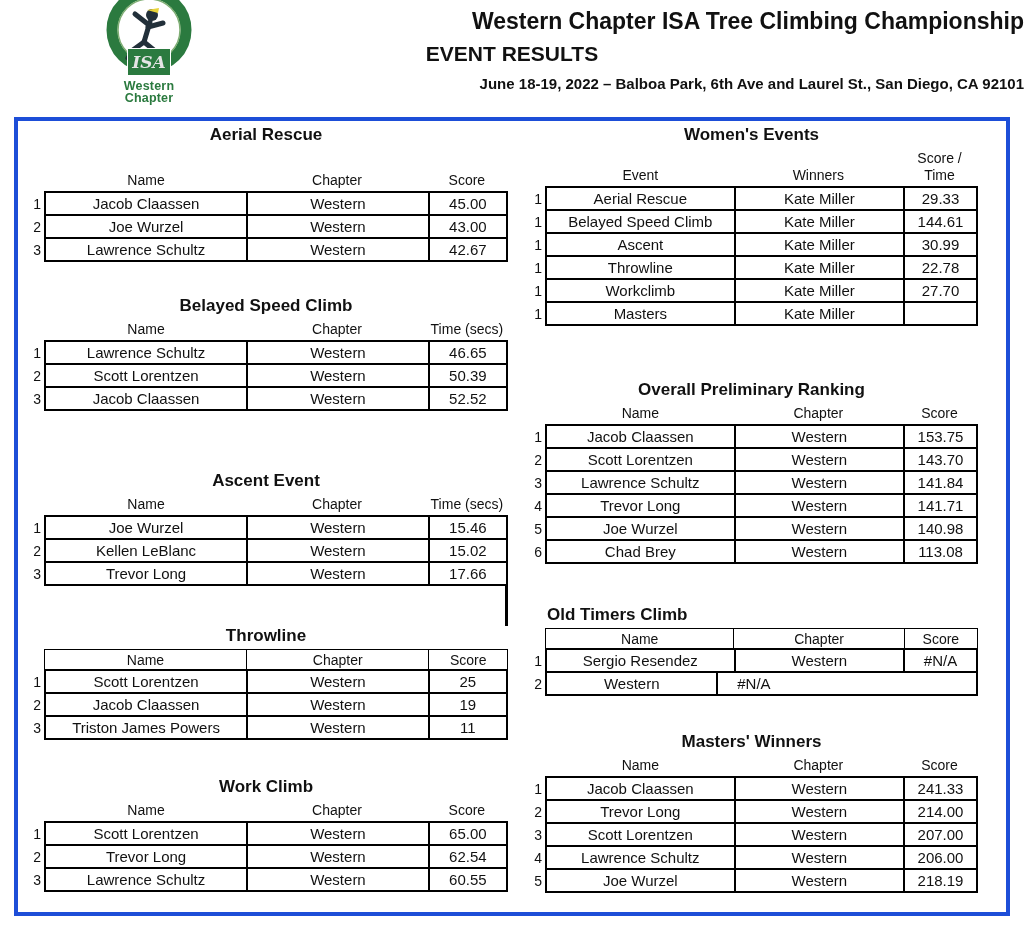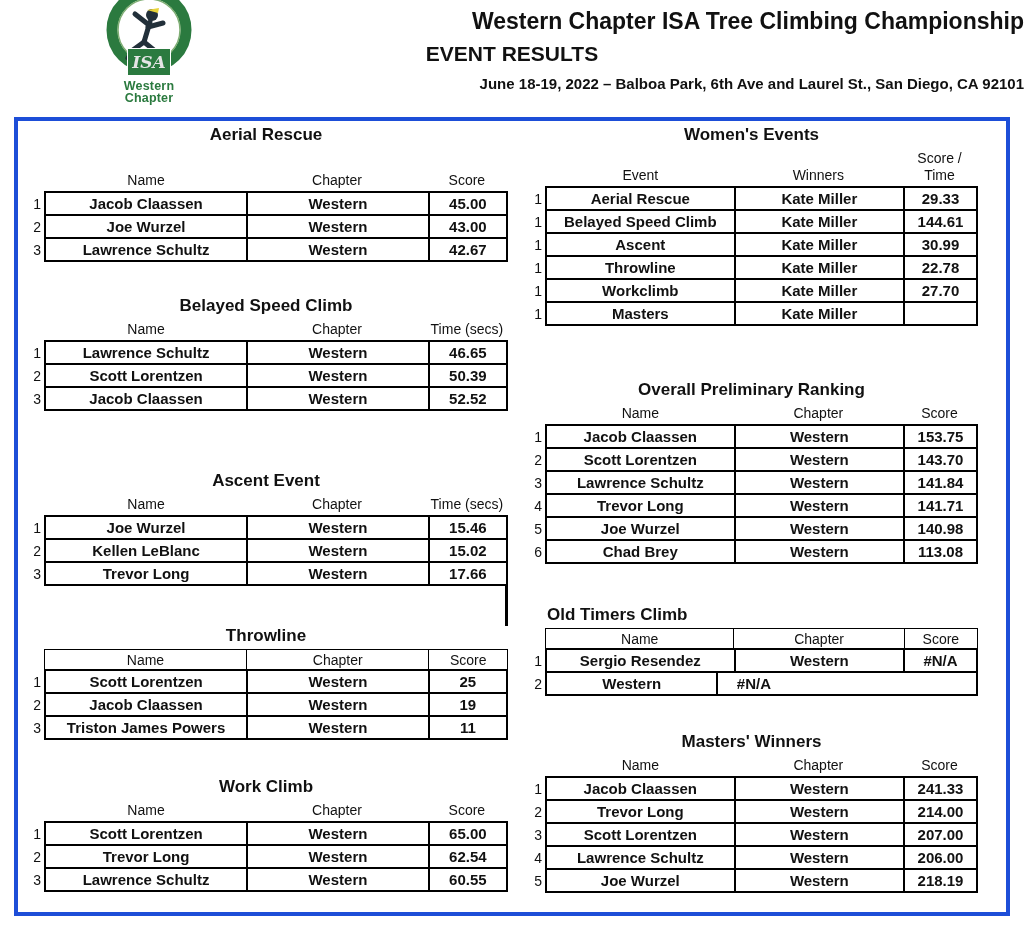--- a/index.html
+++ b/index.html
@@ -37,21 +37,21 @@
   
   .tbl{position:relative;}
   .ttl{margin:0 0 4px 0;font-size:17px;font-weight:bold;text-align:center;line-height:19px;}
   .ttl.left{text-align:left;padding-left:22px;}
   .trow{display:flex;align-items:stretch;}
   .rank{
     width:20px;flex:0 0 20px;text-align:right;padding-right:3px;box-sizing:border-box;
     font-size:14px;line-height:23px;
   }
   .cells{display:flex;flex:1;box-sizing:border-box;background:#fff;}
-  .cells.db{border:2px solid #000;margin-top:-2px;font-weight:bold;}
+  .cells.db{border:2px solid #000;margin-top:-2px;}
   .cells.db .cell + .cell{border-left:2px solid #000;}
   .cells.hb{border:1.5px solid #000;}
   .cells.hb .cell + .cell{border-left:1.5px solid #000;}
   .cells.nb{border:2px solid transparent;}
   .cell{
     box-sizing:border-box;padding:0 2px;text-align:center;font-size:15px;
     height:21px;line-height:21px;overflow:hidden;
   }
   .c0{width:43.5%;}.c1{width:39.5%;}.c2{width:17%;}
   .thead .cell{

